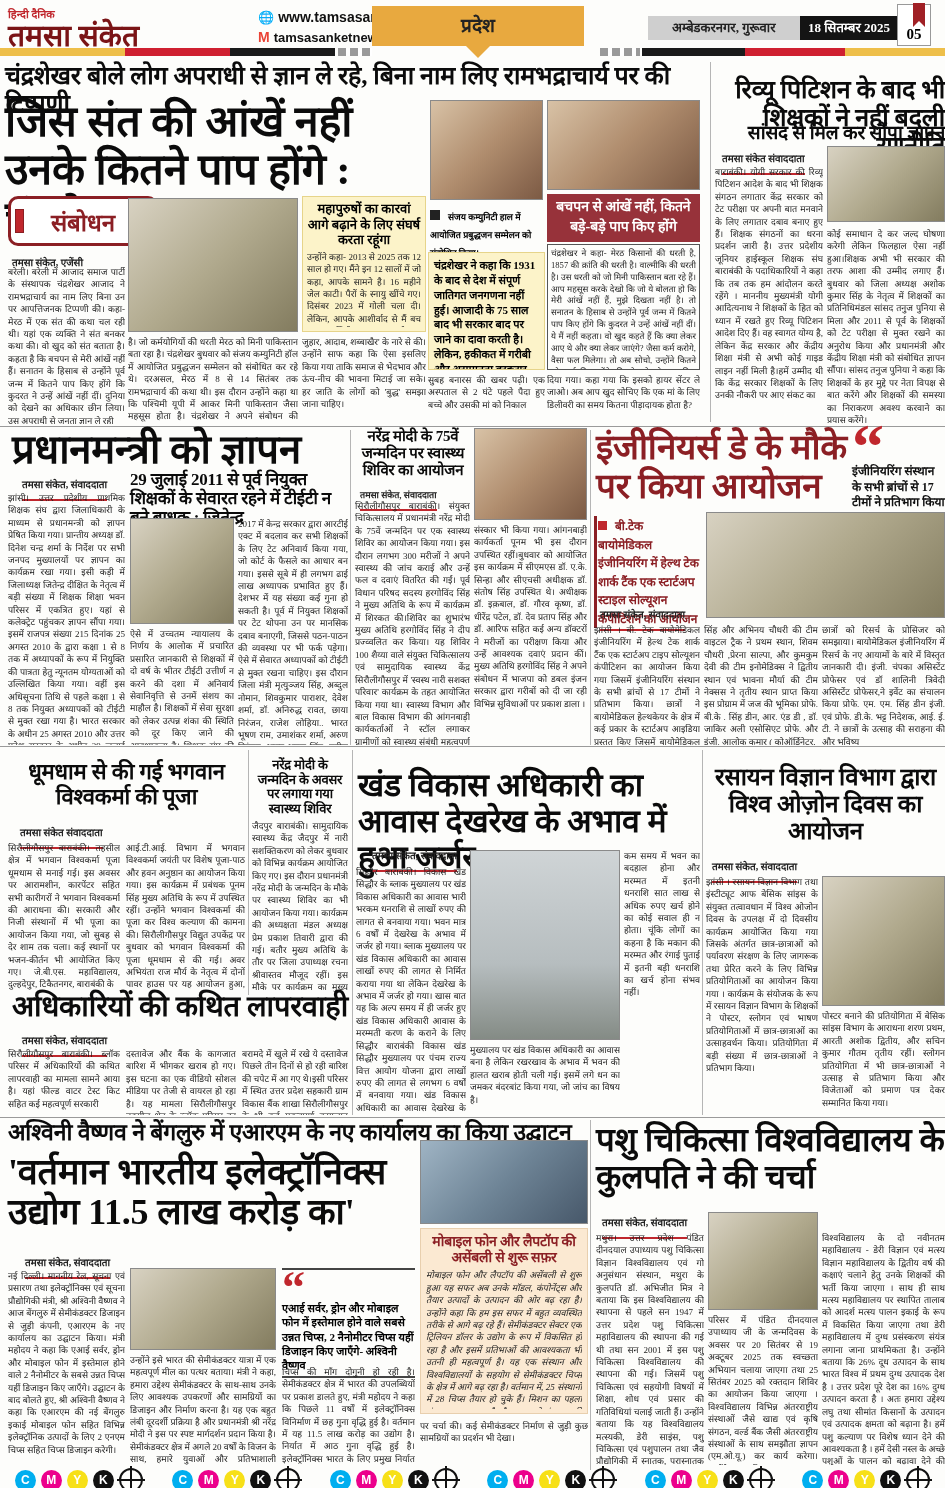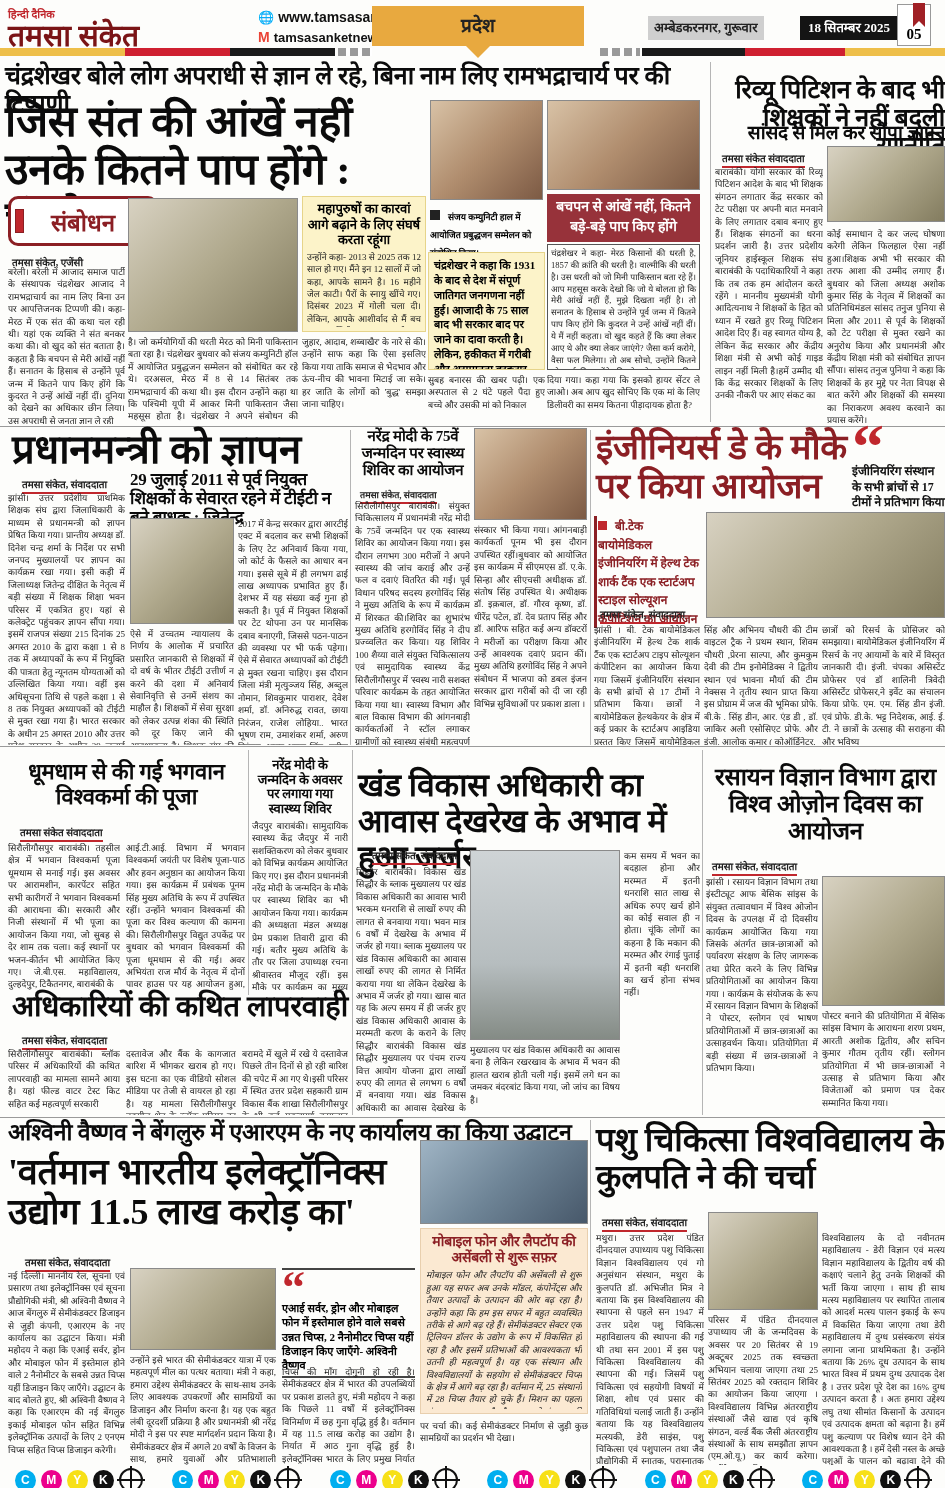--- a/index.html
+++ b/index.html
@@ -2,21 +2,21 @@
 <html><head>
 <meta charset="utf-8">
 <style>
   html,body{margin:0;padding:0;background:#e8e8e8}
   .page{position:relative;width:945px;height:1488px;margin:0 auto;background:#fdfdfb;overflow:hidden;font-family:"Liberation Serif",serif}
   .abs{position:absolute;box-sizing:border-box}
   .body{font:9px/1.38 "Liberation Serif",serif;text-align:justify;color:#1c1c1c;overflow:hidden}
   .body.i{font-style:italic}
   .hl{font-family:"Liberation Serif",serif;font-weight:bold;color:#0b0b0b;line-height:1.12;letter-spacing:-.2px}
   .maroon{color:#8b1f24}
-  .byline{font:bold 10px "Liberation Serif",serif;color:#222;border-bottom:2px solid #c0272d;padding-bottom:1px;white-space:nowrap;display:inline-block}
+  .byline{font:bold 10px "Liberation Serif",serif;color:#222;border-bottom:2px solid #c0272d;padding-bottom:8px;white-space:nowrap;display:inline-block}
   .photo{background:linear-gradient(135deg,#c2c8c2,#97a29a 45%,#707c74);border:1px solid #8a8a8a}
   .photo.warm{background:linear-gradient(135deg,#d8c2a6,#b08d6e 50%,#7c5a44)}
   .photo.indoor{background:linear-gradient(135deg,#d8d2c2,#b0a98d 50%,#837c5f)}
   .photo.sky{background:linear-gradient(180deg,#cfd4d6,#b6bdbf 60%,#848b85)}
   .photo.stage{background:linear-gradient(135deg,#9fb4c4,#6e8496 50%,#47586a)}
   .vr{background:#b5b5b5;width:1px}
   .hrule{background:#9a9a9a;height:1px}
   .kicker{border:3px solid #8b1f24;border-radius:10px;background:#fff;display:flex;align-items:center;justify-content:center}
   .kbar{position:absolute;top:10px;bottom:10px;width:7px;background:#c0272d;border:1px solid #8b1f24}
   .yellowbox{background:#fcf3c9;border:1px solid #e6d48a;padding:5px;font-weight:bold}
@@ -48,21 +48,21 @@
   <div class="abs" style="left:8px;top:14px;width:250px;font:bold 30px 'Liberation Serif',serif;color:#7a1416">तमसा संकेत</div>
   <div class="abs" style="left:258px;top:8px">
     <span style="font-size:13px">🌐</span>
     <span style="font:bold 14px 'Liberation Sans',sans-serif;color:#111">www.tamsasanket.com</span>
   </div>
   <div class="abs" style="left:258px;top:28px">
     <span style="font:bold 14px 'Liberation Sans',sans-serif;color:#ea4335">M</span>
     <span style="font:bold 13px 'Liberation Sans',sans-serif;color:#111">tamsasanketnews24@gmail.com</span>
   </div>
   <div class="abs tab" style="left:372px;top:6px;width:212px;height:40px">प्रदेश</div>
-  <div class="abs" style="left:648px;top:16px;height:24px;background:#cfcfcf;padding:0 6px;font:bold 13px/24px 'Liberation Serif',serif;color:#222">अम्बेडकरनगर, गुरूवार</div>
+  <div class="abs" style="left:648px;top:16px;height:24px;background:#cfcfcf;padding:0 24px;font:bold 13px/24px 'Liberation Serif',serif;color:#222">अम्बेडकरनगर, गुरूवार</div>
   <div class="abs" style="left:800px;top:16px;height:24px;background:#141414;color:#fff;padding:0 8px;font:bold 13px/24px 'Liberation Serif',serif">18 सितम्बर 2025</div>
   <div class="abs pageicon" style="left:897px;top:4px;width:34px;height:42px">
     <span class="ribbon"></span>
     <span style="position:absolute;left:0;right:0;bottom:2px">05</span>
   </div>
 
   <div class="abs" style="left:0;top:48px;width:125px;height:8px;background:#eebf4a"></div>
   <div class="abs" style="left:125px;top:48px;width:105px;height:8px;background:#cf2030"></div>
   <div class="abs" style="left:230px;top:48px;width:105px;height:8px;background:#1a1a1a"></div>
   <div class="abs" style="left:338px;top:48px;width:34px;height:8px;background:repeating-linear-gradient(90deg,#999 0 8px,#fff 8px 12px)"></div>

